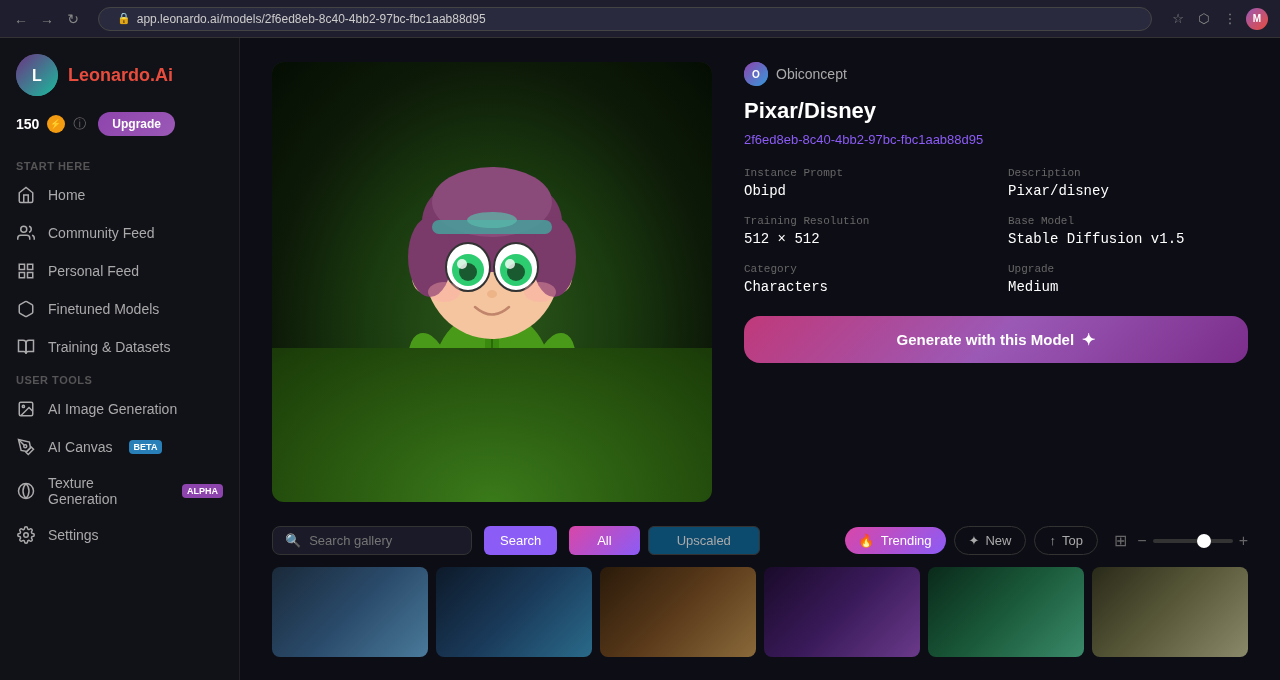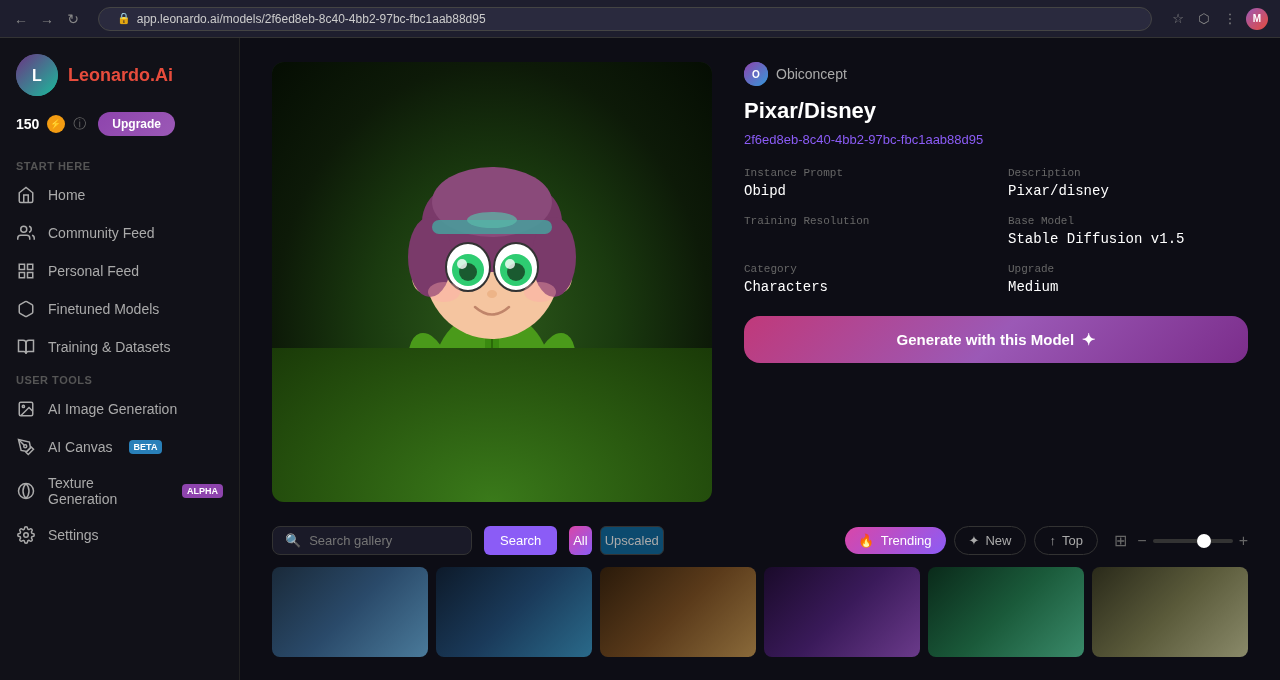--- a/index.html
+++ b/index.html
@@ -326,21 +326,21 @@
       color: white;
       font-size: 13px;
       padding: 7px 16px;
       cursor: pointer;
     }
     .filter-btns { display: flex; gap: 8px; }
     .filter-btn {
       border: none;
       border-radius: 6px;
       font-size: 13px;
-      padding: 6px 4px;
+      padding: 6px 28px;
       cursor: pointer;
       font-weight: 500;
     }
     .filter-btn.active {
       background: linear-gradient(135deg, #d946a8, #8b5cf6);
       color: white;
     }
     .filter-btn.inactive {
       background: #0c4a6e;
       color: #aaa;
@@ -686,20 +686,21 @@
           <div class="info-field">
             <label>Instance Prompt</label>
             <div class="value">Obipd</div>
           </div>
           <div class="info-field">
             <label>Description</label>
             <div class="value">Pixar/disney</div>
           </div>
           <div class="info-field">
             <label>Training Resolution</label>
+            <div class="value">512 × 512</div>
           </div>
           <div class="info-field">
             <label>Base Model</label>
             <div class="value">Stable Diffusion v1.5</div>
           </div>
           <div class="info-field">
             <label>Category</label>
             <div class="value">Characters</div>
           </div>
           <div class="info-field">

